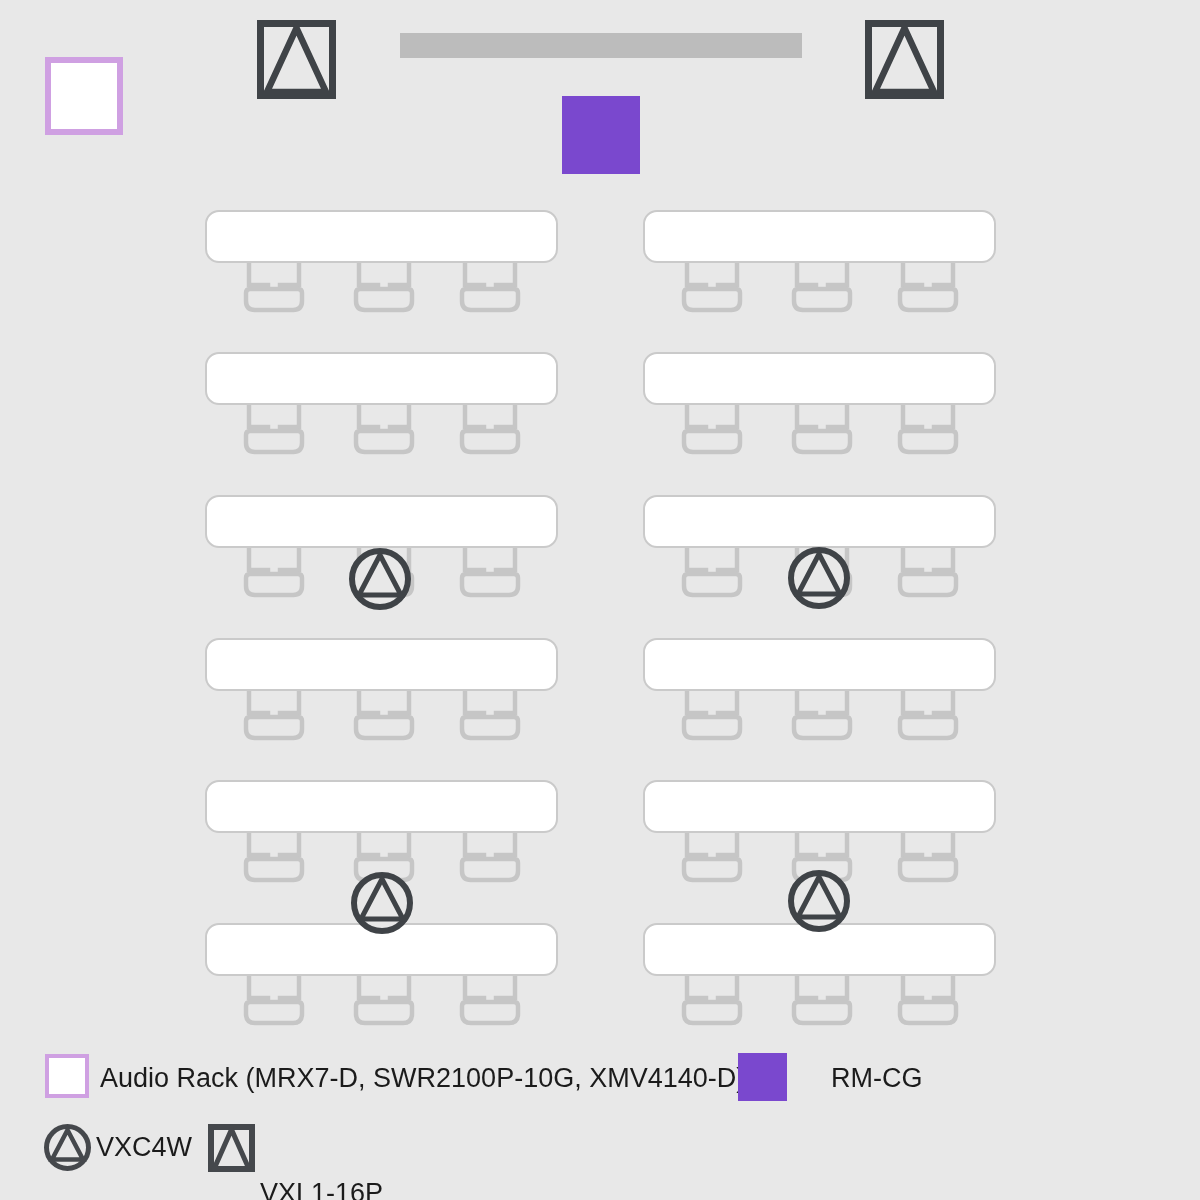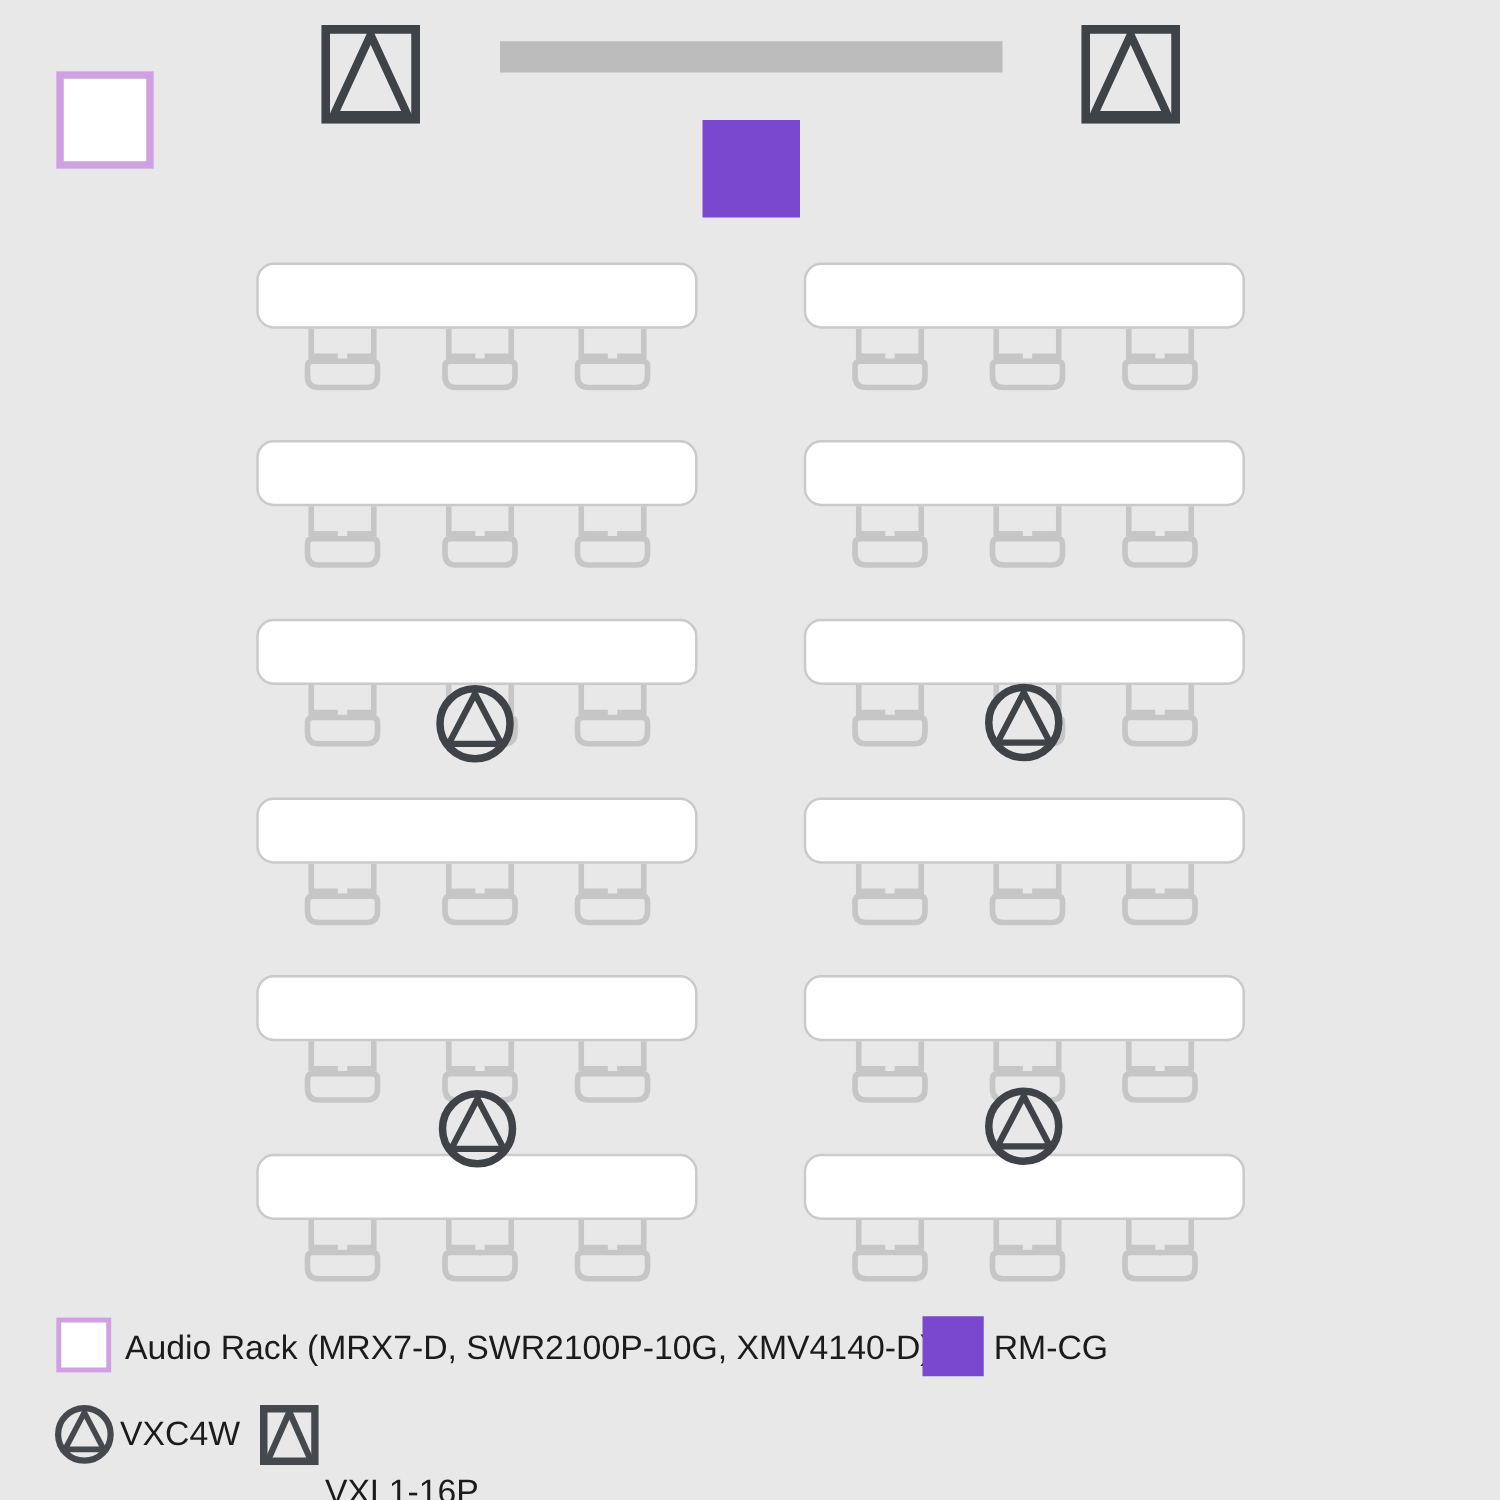--- a/index.html
+++ b/index.html
@@ -273,21 +273,21 @@
   <svg class="vxc-speaker" viewBox="0 0 70 70" style="left: 784px; top: 866px;">
     <circle cx="35" cy="35" r="28" fill="#e8e8e8" stroke="#3f4347" stroke-width="6"></circle>
     <path d="M35,11 L56,51 L14,51 Z" fill="none" stroke="#3f4347" stroke-width="5" stroke-linejoin="miter"></path>
   </svg>
 </div>
 
   <div class="legend-swatch-rack" style="left:45px;top:1054px;width:44px;height:44px;"></div>
   <div class="legend-label" style="left:100px;top:1062px;">Audio Rack (MRX7-D, SWR2100P-10G, XMV4140-D)</div>
 
   <div class="legend-swatch-purple" style="left:738px;top:1053px;width:49px;height:48px;"></div>
-  <div class="legend-label" style="left:795px;top:1062px;">RM-CG</div>
+  <div class="legend-label" style="left:831px;top:1062px;">RM-CG</div>
 
   <svg class="abs" style="left:43px;top:1122px;" width="49" height="51" viewBox="0 0 49 51">
     <circle cx="24.5" cy="25.5" r="21" fill="none" stroke="#45484c" stroke-width="5"></circle>
     <path d="M24.5,8 L40,37.5 L9,37.5 Z" fill="none" stroke="#45484c" stroke-width="4.5" stroke-linejoin="miter"></path>
   </svg>
   <div class="legend-label" style="left:96px;top:1131px;">VXC4W</div>
 
   <svg class="abs" style="left:208px;top:1124px;" width="47" height="48" viewBox="0 0 47 48">
     <rect x="3" y="3" width="41" height="42" fill="none" stroke="#45484c" stroke-width="6"></rect>
     <path d="M23.5,5.5 L41,45 L6,45 Z" fill="none" stroke="#45484c" stroke-width="5" stroke-linejoin="miter"></path>

